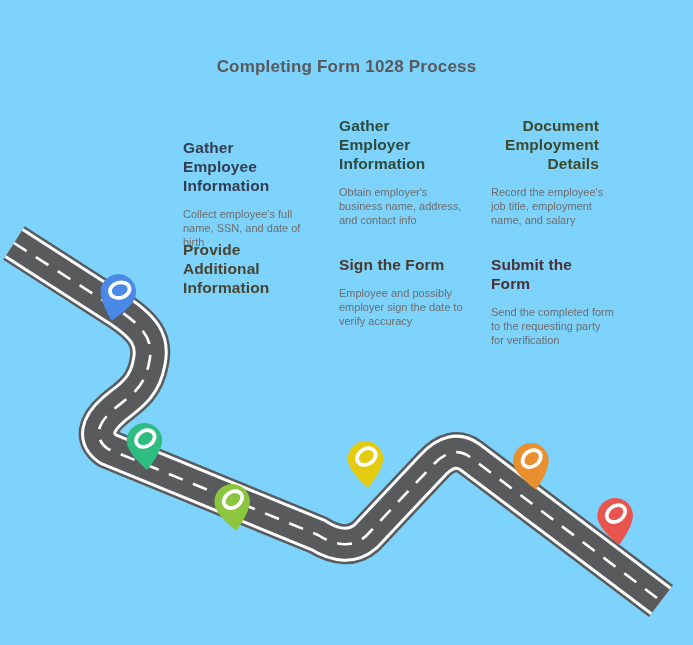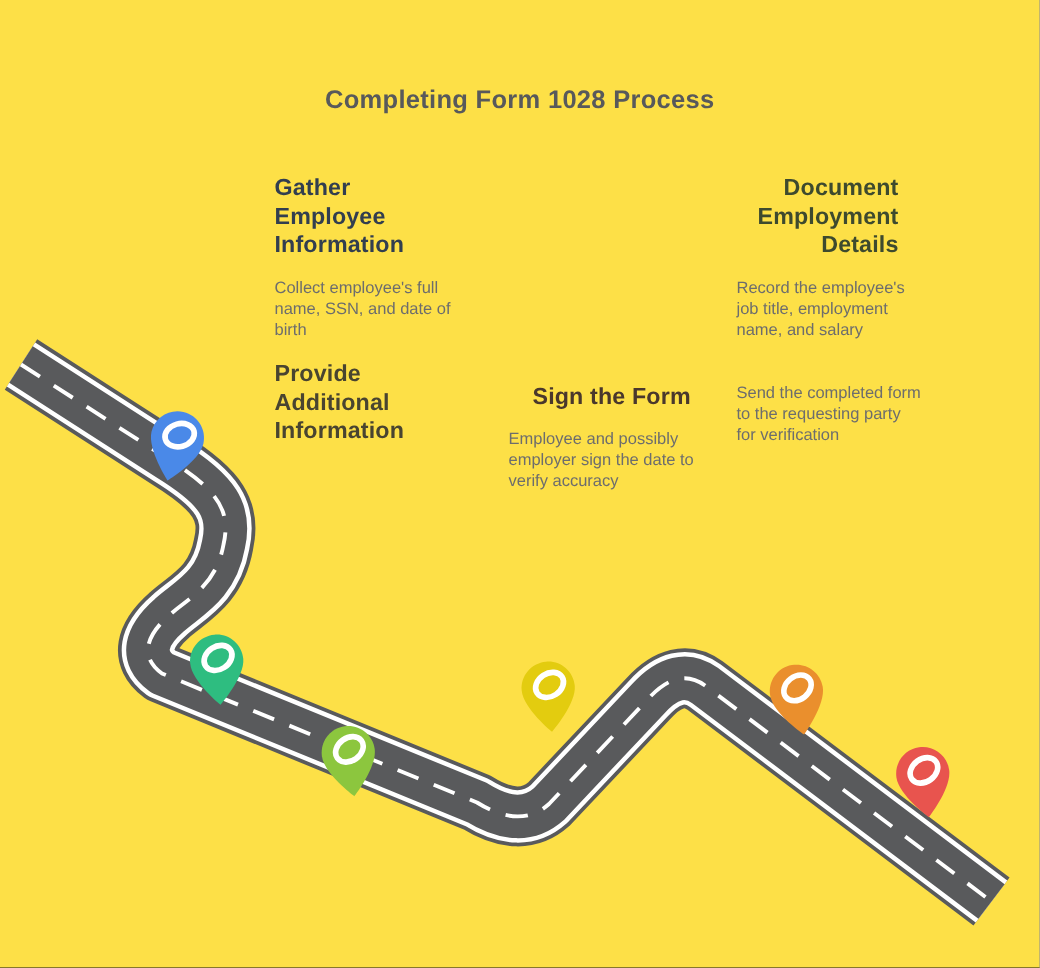--- a/index.html
+++ b/index.html
@@ -1,19 +1,19 @@
 <!DOCTYPE html>
 <html><head>
 <meta charset="utf-8">
 <style>
   html,body{margin:0;padding:0;background:#fff;}
   .canvas{
     position:relative;
     width:693px;height:645px;
-    background:#fde047;
+    background:#7dd3fc;
     border-right:1px solid #111;
     border-bottom:1px solid #111;
     overflow:hidden;
     font-family:"Liberation Sans", sans-serif;
   }
   .title{
     position:absolute;
     left:0; right:0; top:57px;
     text-align:center;
     font-size:17px;
@@ -86,36 +86,41 @@
     <path d="M17 0C7.6 0 0 7.6 0 17c0 11.5 17 28 17 28s17-16.5 17-28C34 7.6 26.4 0 17 0z" style="fill: rgb(234, 143, 45);"></path>
     <ellipse cx="18" cy="15" rx="9.5" ry="7.3" fill="none" stroke="#ffffff" stroke-width="3.6" transform="rotate(-28 18 15)"></ellipse>
   </svg>
 
   <svg class="pin" style="left:598px;top:498px;transform:rotate(-8deg);" width="36" height="47" viewBox="0 0 34 45">
     <path d="M17 0C7.6 0 0 7.6 0 17c0 11.5 17 28 17 28s17-16.5 17-28C34 7.6 26.4 0 17 0z" style="fill: rgb(232, 84, 78);"></path>
     <ellipse cx="18" cy="15" rx="9.5" ry="7.3" fill="none" stroke="#ffffff" stroke-width="3.6" transform="rotate(-28 18 15)"></ellipse>
   </svg>
 
   <div class="step" style="left:183px;top:116px;">
-    <h3 style="color: rgb(50, 62, 79);">Gather Employee Information</h3>
+    <h3 style="color: rgb(50, 62, 79); margin-top: 22px;">Gather Employee Information</h3>
     <p>Collect employee's full name, SSN, and date of birth</p>
   </div>
 
+  <div class="step" style="left:339px;top:116px;">
+    <h3 style="color: rgb(47, 74, 61);">Gather Employer Information</h3>
+    <p>Obtain employer's business name, address, and contact info</p>
+  </div>
 
   <div class="step" style="left:491px;top:116px;">
     <h3 style="color: rgb(62, 74, 46); text-align: right;">Document Employment Details</h3>
     <p>Record the employee's job title, employment name, and salary</p>
   </div>
 
   <div class="step" style="left:183px;top:240px;">
     <h3 style="color: rgb(73, 68, 48);">Provide Additional Information</h3>
   </div>
 
   <div class="step" style="left:339px;top:255px;">
-    <h3 style="color: rgb(74, 56, 44); margin-left: 16px;">Sign the Form</h3>
+    <h3 style="color: rgb(74, 56, 44);">Sign the Form</h3>
     <p>Employee and possibly employer sign the date to verify accuracy</p>
   </div>
 
   <div class="step" style="left:491px;top:255px;">
+    <h3 style="color: rgb(76, 48, 54);">Submit the Form</h3>
     <p>Send the completed form to the requesting party for verification</p>
   </div>
 
 </div>
 
 </body></html>

